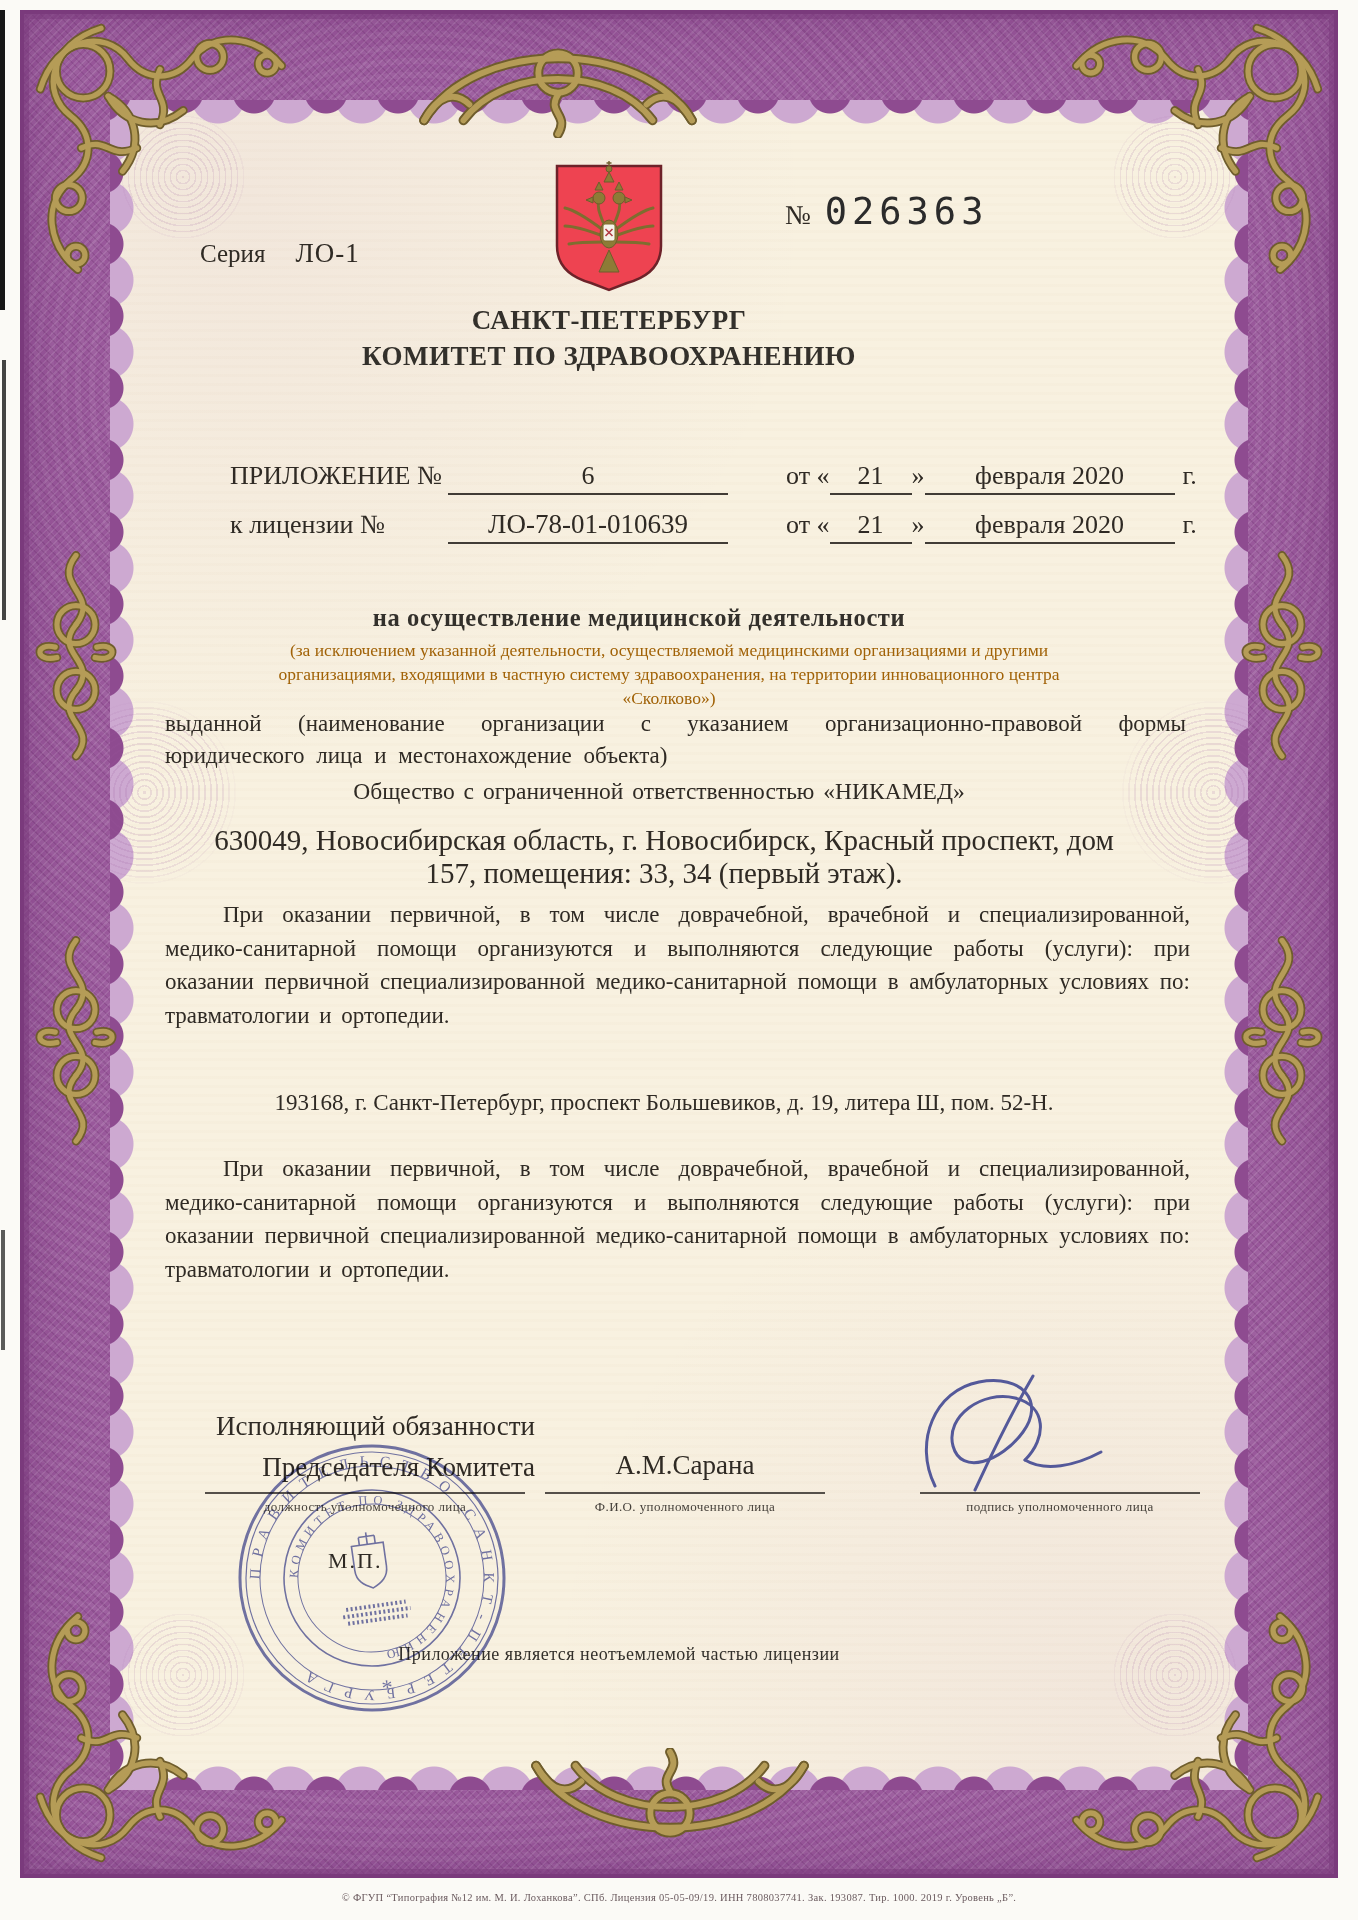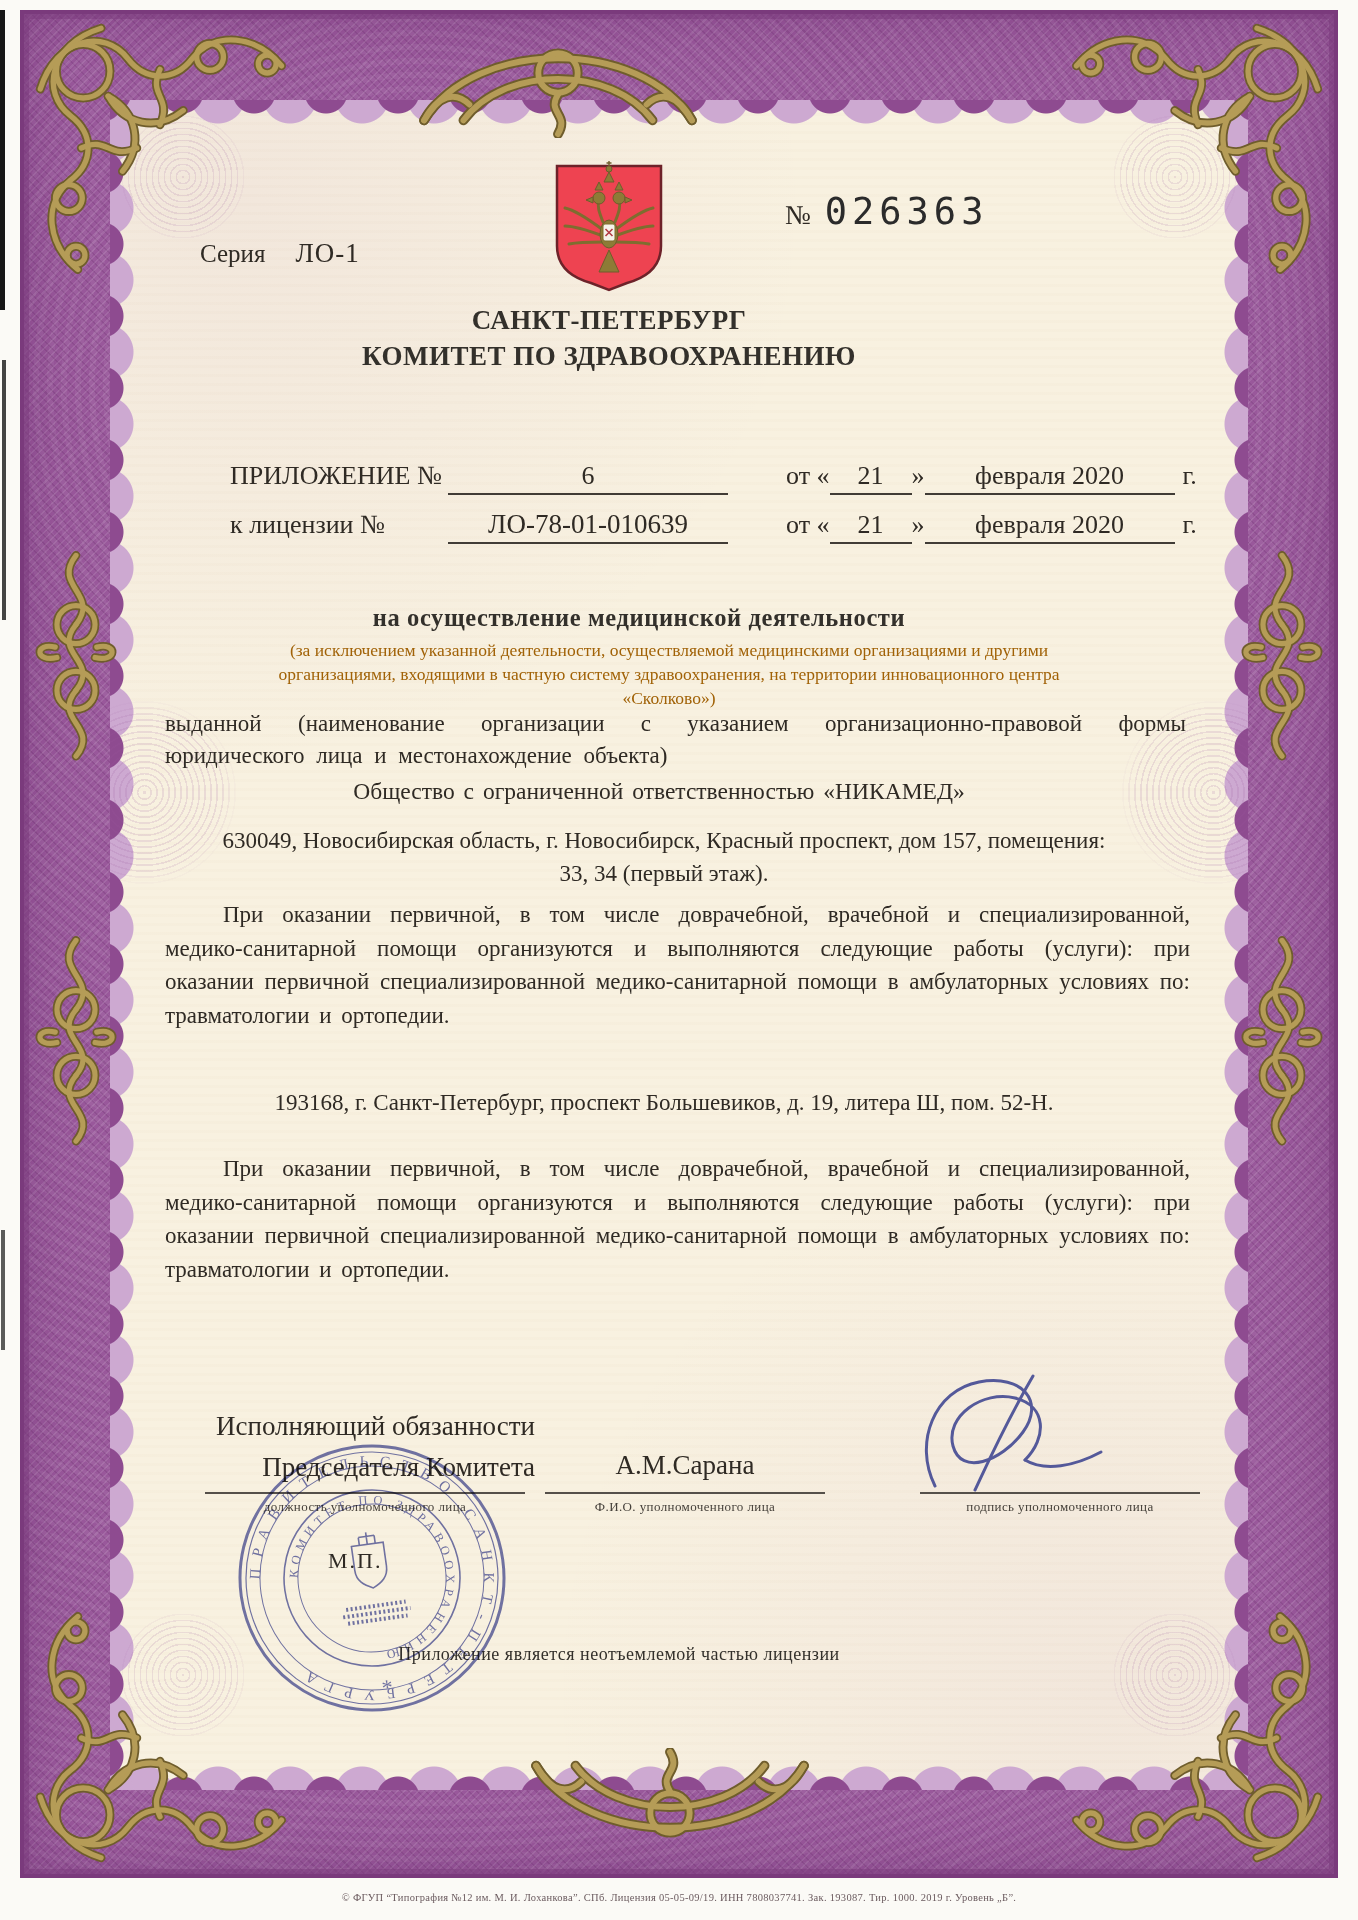--- a/index.html
+++ b/index.html
@@ -94,21 +94,21 @@
   .c-val1{width:268px;}
   .c-val2{width:268px;font-size:27px;}
   .dategrp{margin-left:58px;display:inline-flex;align-items:flex-start;}
   .c-day{width:70px;}
   .c-month{width:238px;}
   .dategrp .sfx{margin-left:8px;}
   .activity-title{left:150px;right:230px;top:604px;text-align:center;font-weight:bold;font-size:24.5px;letter-spacing:.6px;color:#33302b;}
   .activity-note{left:254px;top:638px;width:830px;text-align:center;font-size:17.5px;line-height:24px;color:#a16207;}
   .issued{left:165px;right:172px;top:708px;font-size:23px;line-height:32px;text-align:justify;word-spacing:6px;}
   .organization{left:150px;right:190px;top:778px;text-align:center;font-size:23.5px;word-spacing:3px;}
-  .address1{left:214px;top:824px;width:900px;text-align:center;font-size:23px;line-height:33px;}
+  .address1{left:214px;top:824px;width:900px;text-align:center;font-size:29px;line-height:33px;}
   .para{left:165px;right:168px;font-size:23px;line-height:33.5px;text-align:justify;text-indent:58px;word-spacing:4px;}
   .p1{top:898px;}
   .address2{left:214px;top:1086px;width:900px;text-align:center;font-size:23px;line-height:33px;}
   .p2{top:1152px;}
 
   .sig-pos{left:205px;top:1406px;width:330px;font-size:27px;line-height:41px;text-align:right;}
   .sig-name{left:560px;top:1450px;width:250px;text-align:center;font-size:27px;}
   .sig-line{border-bottom:2px solid #55504a;height:0;}
   .l1{left:205px;top:1492px;width:320px;}
   .l2{left:545px;top:1492px;width:280px;}

